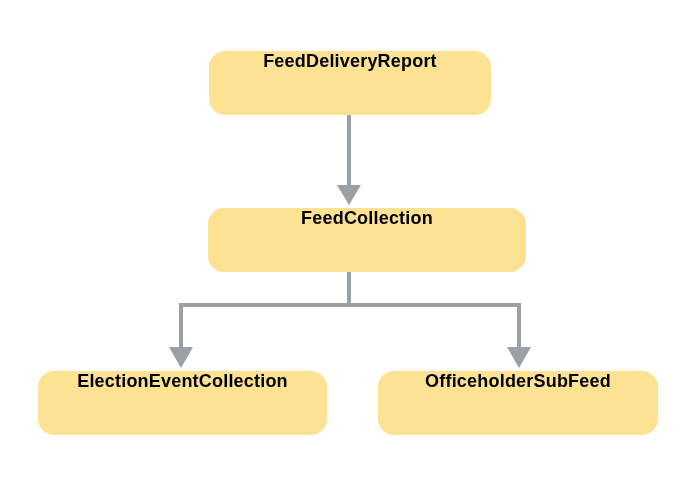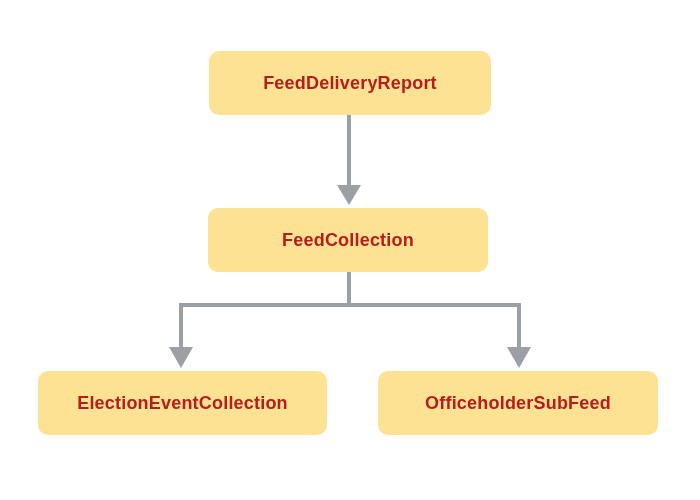--- a/index.html
+++ b/index.html
@@ -11,33 +11,32 @@
     position: relative;
     width: 700px;
     height: 500px;
     background: #FFFFFF;
     font-family: "Liberation Sans", sans-serif;
     overflow: hidden;
   }
   .node {
     position: absolute;
     background: #FDE293;
-    border-radius: 10px;
+    border-radius: 16px;
     display: flex;
-    align-items: center;
     justify-content: center;
     font-weight: 700;
     font-size: 18px;
     letter-spacing: 0.2px;
-    color: #b91c1c;
+    color: #000000;
     text-align: center;
     box-sizing: border-box;
   }
   #node-feed-delivery-report    { left: 209px; top: 51px;  width: 282px; height: 64px; }
-  #node-feed-collection         { left: 208px; top: 208px; width: 280px; height: 64px; }
+  #node-feed-collection         { left: 208px; top: 208px; width: 318px; height: 64px; }
   #node-election-event-collection { left: 38px;  top: 371px; width: 289px; height: 64px; }
   #node-officeholder-sub-feed   { left: 378px; top: 371px; width: 280px; height: 64px; }
   #connector-layer {
     position: absolute;
     left: 0; top: 0;
     width: 700px; height: 500px;
     pointer-events: none;
   }
 </style>
 </head>

